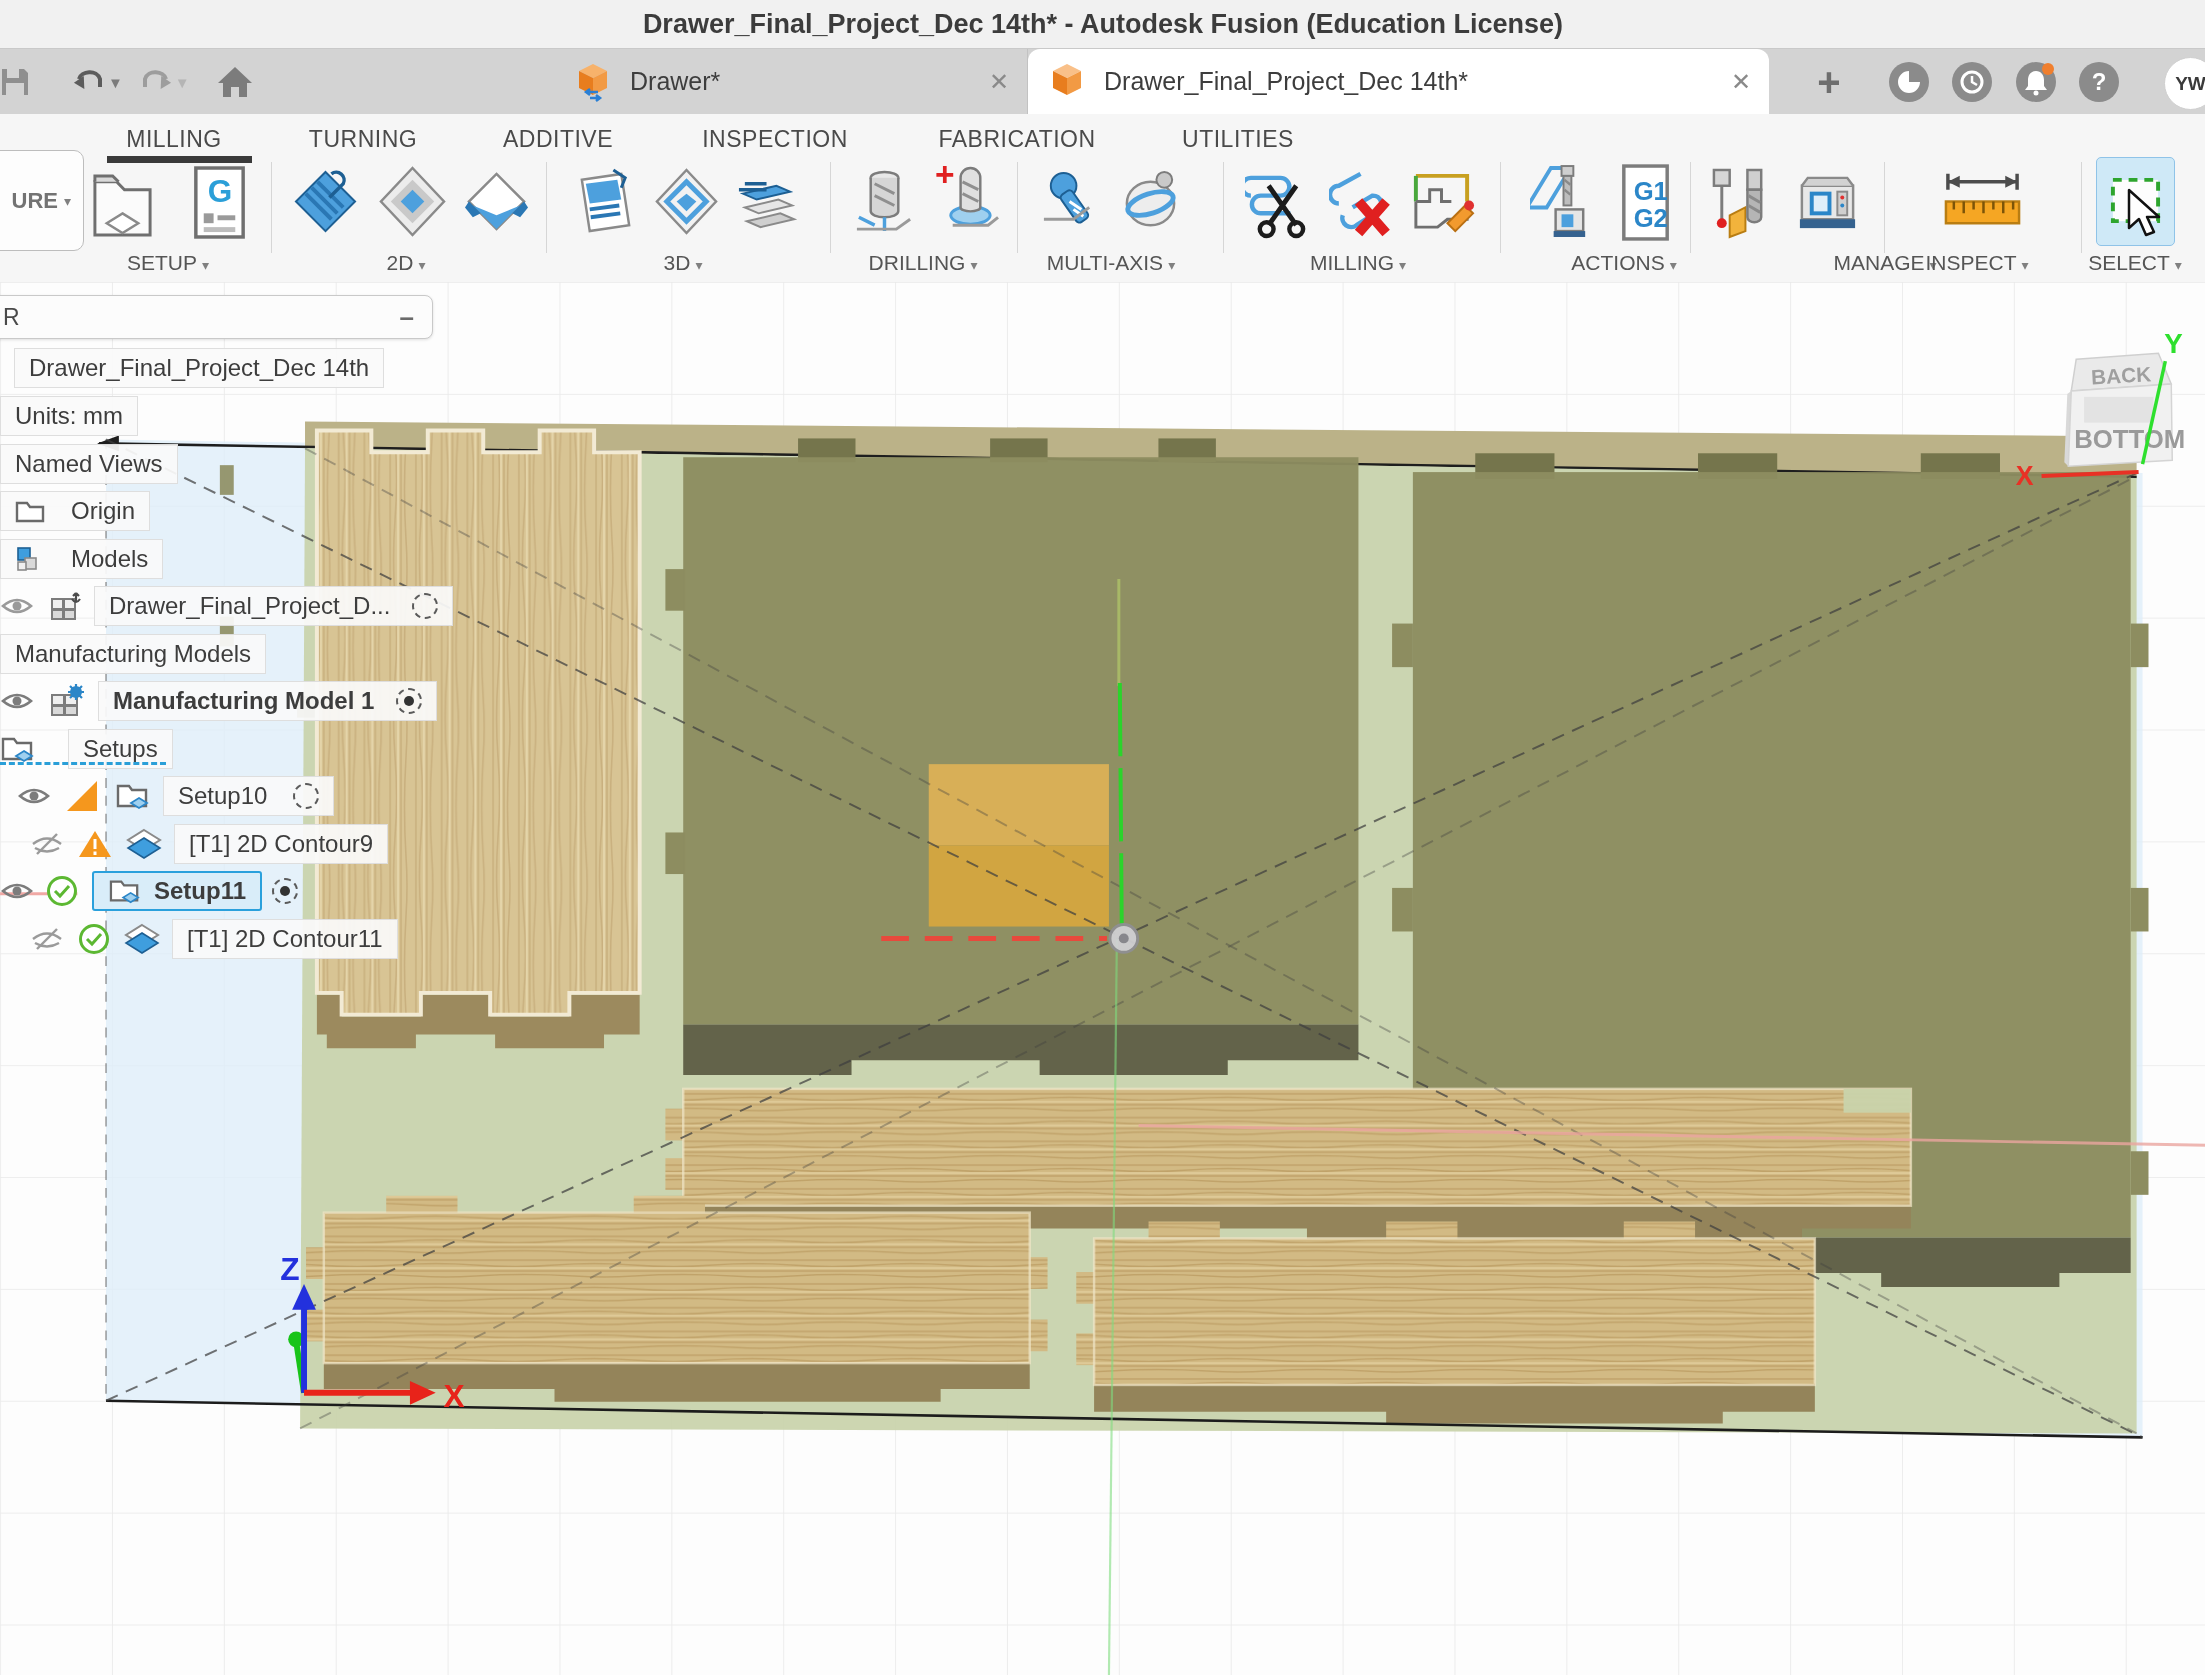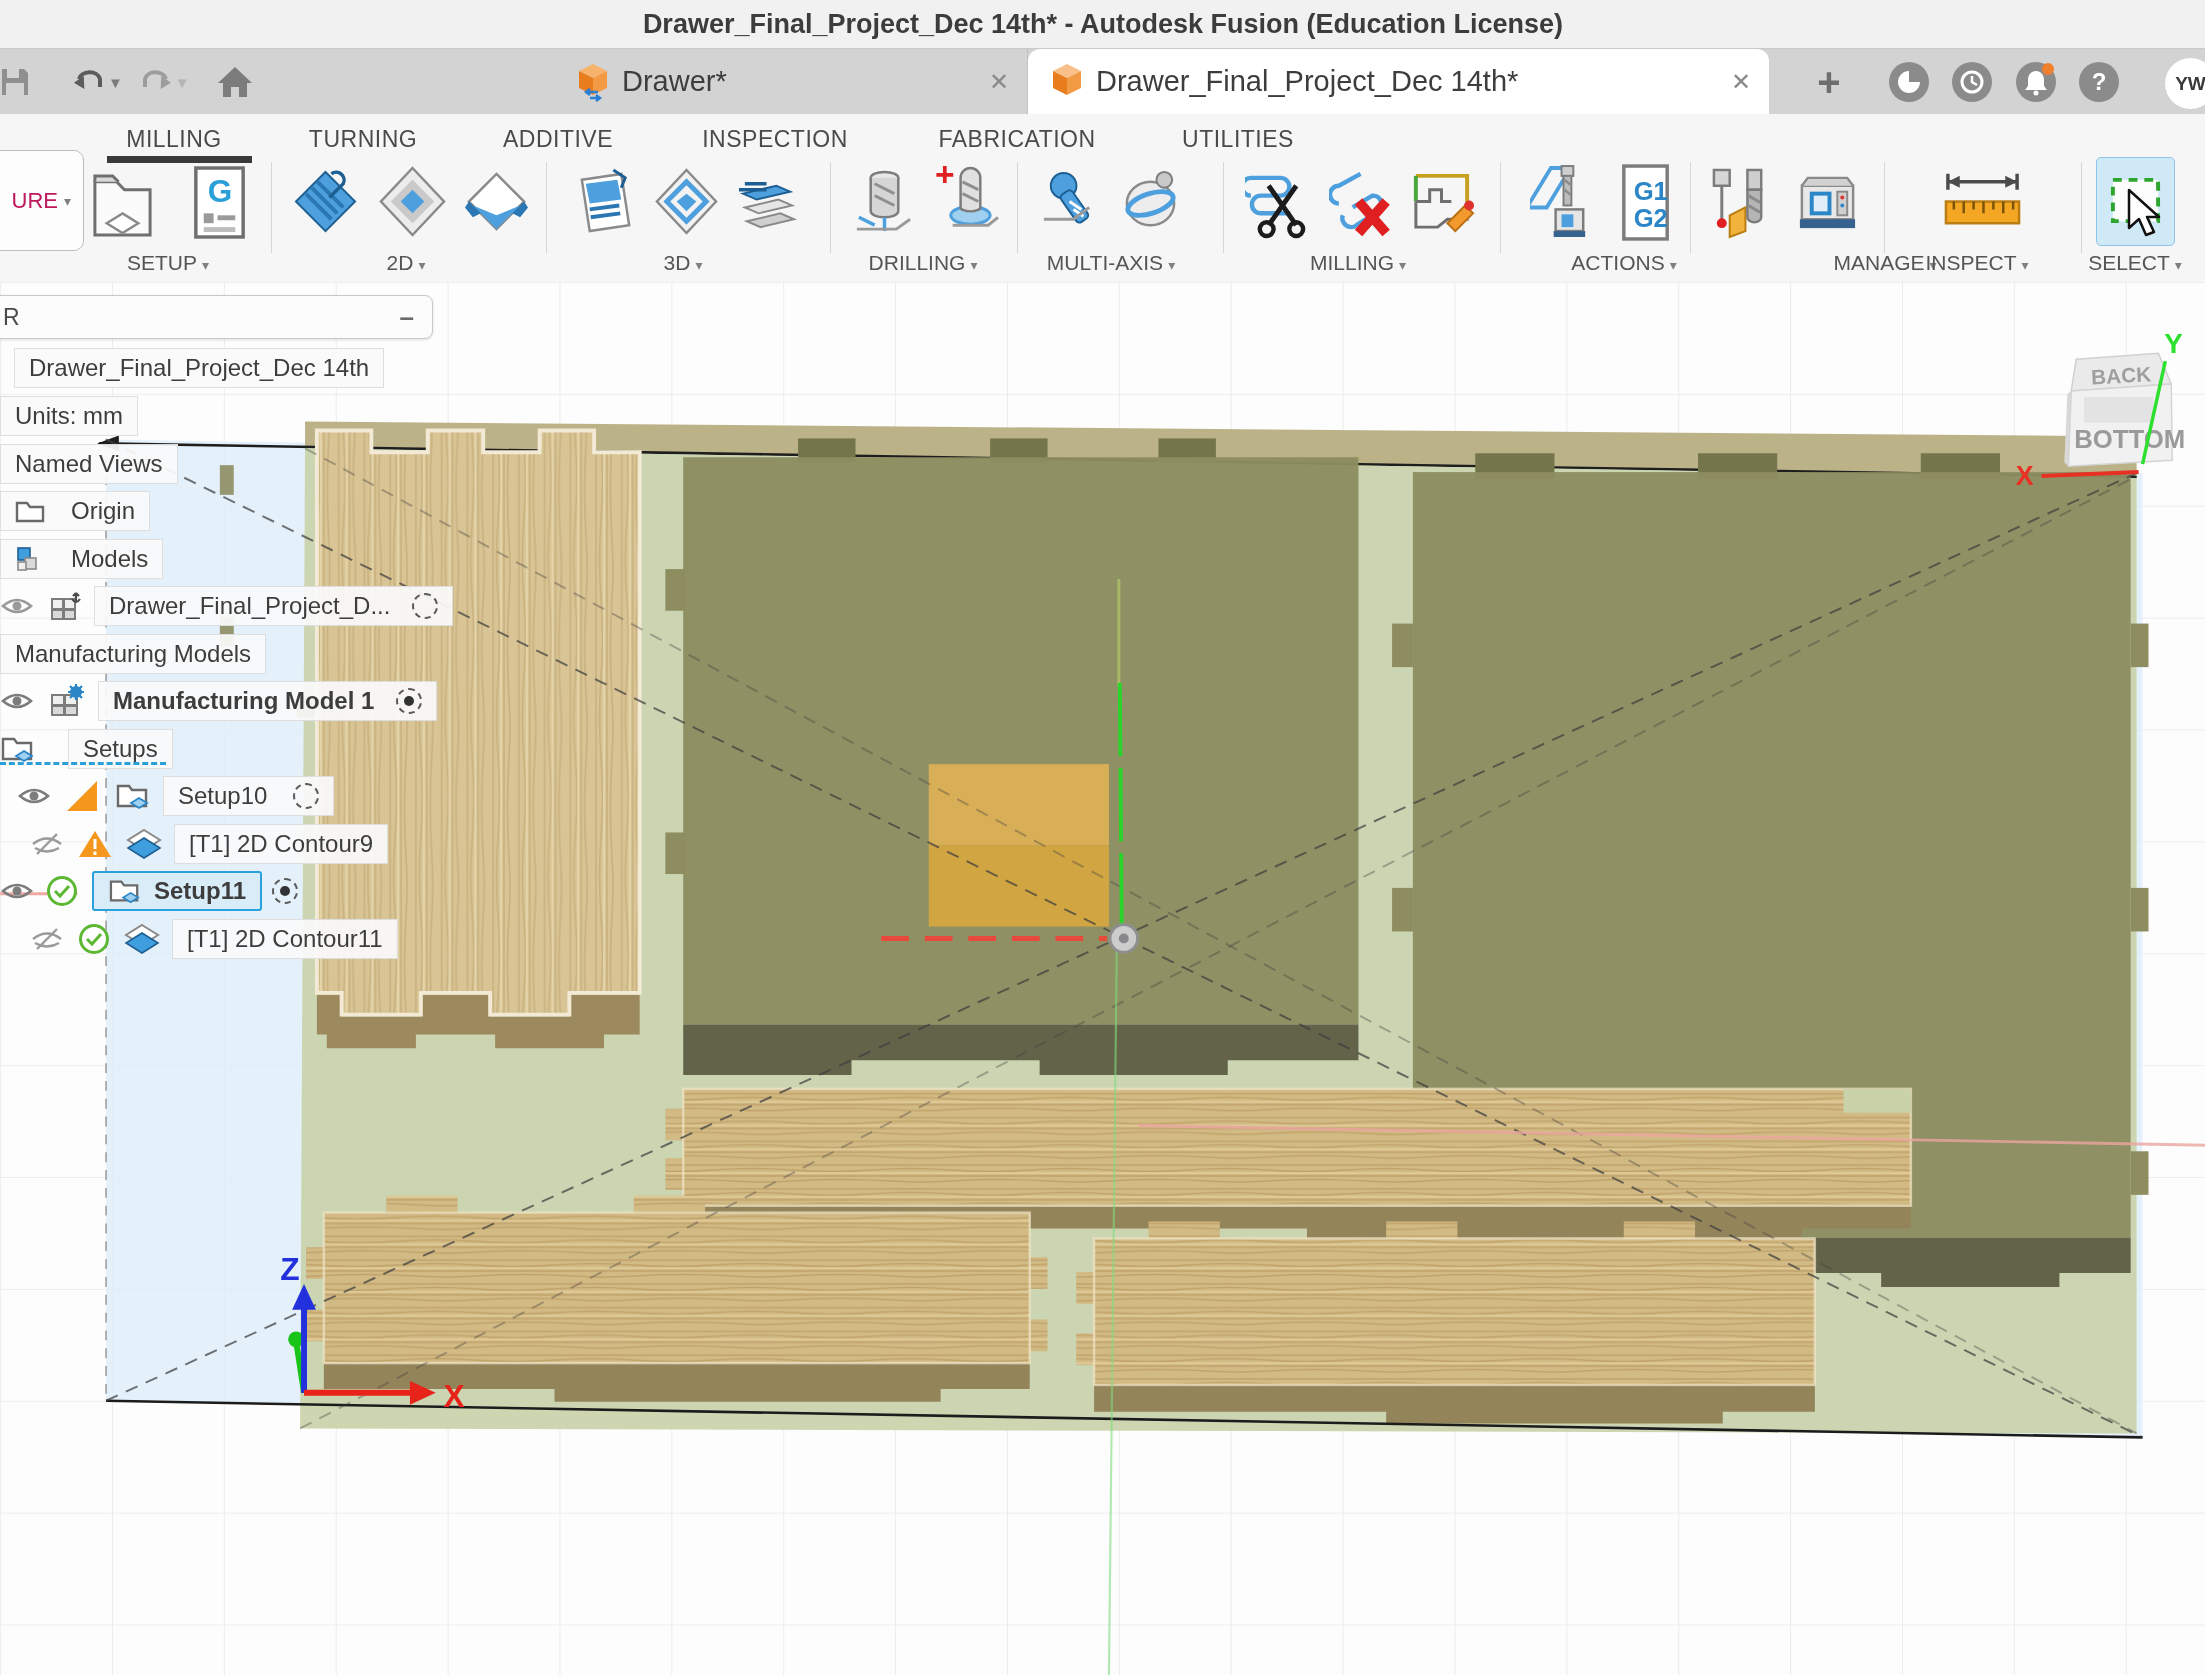--- a/index.html
+++ b/index.html
@@ -12,41 +12,41 @@
   .titlebar{position:absolute;left:0;top:0;width:2206px;height:48px;background:#f1f1f1;
     border-bottom:1px solid #c9c9c9;display:flex;align-items:center;justify-content:center;}
   .titlebar .t{font-size:27px;font-weight:bold;color:#3c3c3c;}
   
   .tabbar{position:absolute;left:0;top:49px;width:2206px;height:65px;background:#d3d3d3;}
   .qa{position:absolute;top:8px;height:50px;display:flex;align-items:center;}
   .qicon{width:46px;height:46px;display:flex;align-items:center;justify-content:center;}
   .caret-sm{font-size:15px;color:#7c7c7c;margin-left:-4px;}
   .caret-dis{color:#b5b5b5;}
   .tab{position:absolute;top:0;height:65px;display:flex;align-items:center;}
-  .tab .label{font-size:29px;color:#3d3d3d;margin-left:12px;white-space:nowrap;}
+  .tab .label{font-size:25px;color:#3d3d3d;margin-left:20px;white-space:nowrap;}
   .tab .close{margin-left:auto;font-size:24px;color:#8a8a8a;padding:0 18px;}
   .tab1{left:554px;width:473px;border-right:1px solid #c2c2c2;}
   .tab2{left:1028px;width:741px;background:#ffffff;border-radius:12px 12px 0 0;}
   .addtab{position:absolute;left:1806px;top:8px;width:46px;height:50px;display:flex;align-items:center;justify-content:center;
     font-size:40px;color:#6e6e6e;font-weight:bold;}
   .cicon{position:absolute;top:13px;width:40px;height:40px;border-radius:50%;background:#8b8b8b;
     display:flex;align-items:center;justify-content:center;}
   .avatar{position:absolute;left:2164px;top:8px;width:51px;height:51px;border-radius:50%;background:#fff;
     border:1px solid #cfcfcf;display:flex;align-items:center;justify-content:center;font-size:19px;font-weight:bold;color:#3a3a3a;}
   
   .ribbon{position:absolute;left:0;top:114px;width:2206px;height:168px;background:#f6f6f6;border-bottom:1px solid #cfcfcf;}
   .rtab{position:absolute;top:12px;transform:translateX(-50%);font-size:23px;color:#4a4a4a;letter-spacing:0.5px;}
   .rtab-active-bar{position:absolute;left:107px;top:42px;width:145px;height:7px;background:#3a3a3a;}
   .glabel{position:absolute;top:137px;transform:translateX(-50%);font-size:21px;color:#555;white-space:nowrap;}
   .glabel .c{font-size:14px;color:#808080;margin-left:5px;}
   .gdivider{position:absolute;top:48px;width:1px;height:91px;background:#d6d6d6;}
   .ricon{position:absolute;top:46px;width:67px;height:85px;}
   .ws-select{position:absolute;left:-57px;top:36px;width:141px;height:101px;background:#fdfdfd;border:1px solid #bdbdbd;
     border-radius:10px;display:flex;align-items:center;justify-content:flex-end;padding-right:12px;box-sizing:border-box;}
-  .ws-select .txt{font-size:22px;font-weight:normal;color:#be185d;}
+  .ws-select .txt{font-size:22px;font-weight:bold;color:#737373;}
   .ws-select .c{font-size:14px;color:#808080;margin-left:6px;}
   .select-btn{position:absolute;left:2096px;top:43px;width:79px;height:89px;background:#cfe9f7;border:1px solid #8fc3e8;
     border-radius:5px;display:flex;align-items:center;justify-content:center;box-sizing:border-box;}
   
   .browser{position:absolute;left:0;top:295px;width:465px;z-index:20;}
   .bheader{position:absolute;left:-14px;top:0;width:447px;height:44px;background:#fcfcfc;border:1px solid #c9c9c9;
     border-radius:8px;box-shadow:0 1px 3px rgba(0,0,0,.12);display:flex;align-items:center;box-sizing:border-box;}
   .bheader .hname{font-size:23px;color:#4a4a4a;margin-left:16px;}
   .bheader .collapse{margin-left:auto;margin-right:18px;font-size:26px;color:#6a6a6a;font-weight:bold;}
   .brow{position:absolute;height:40px;display:flex;align-items:center;}

